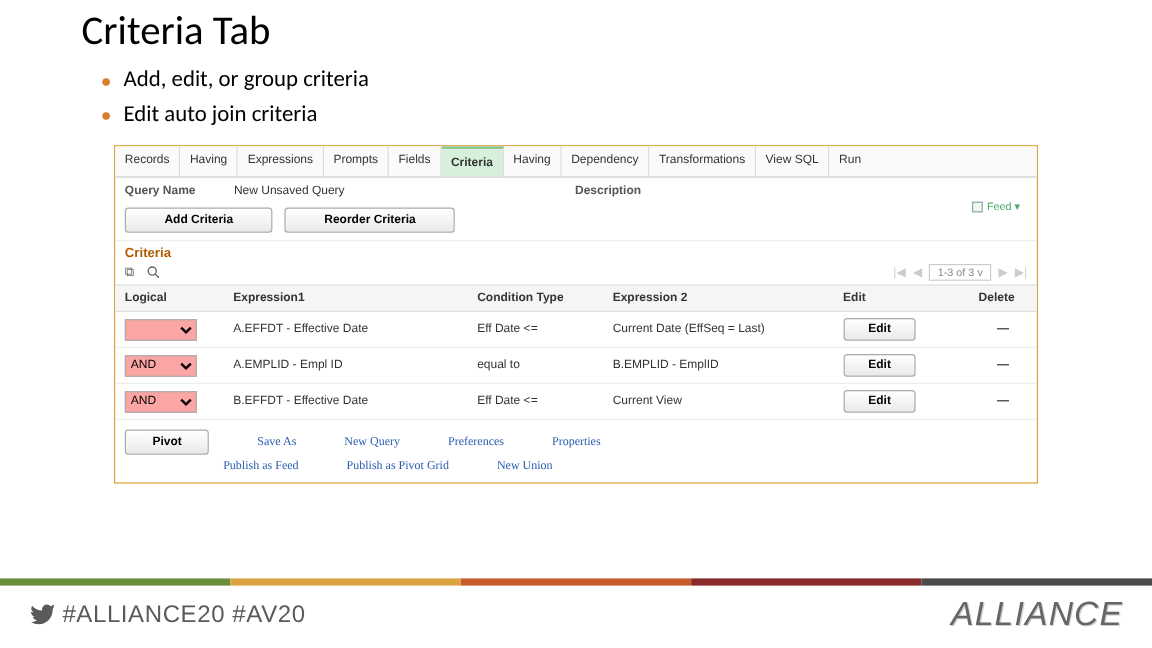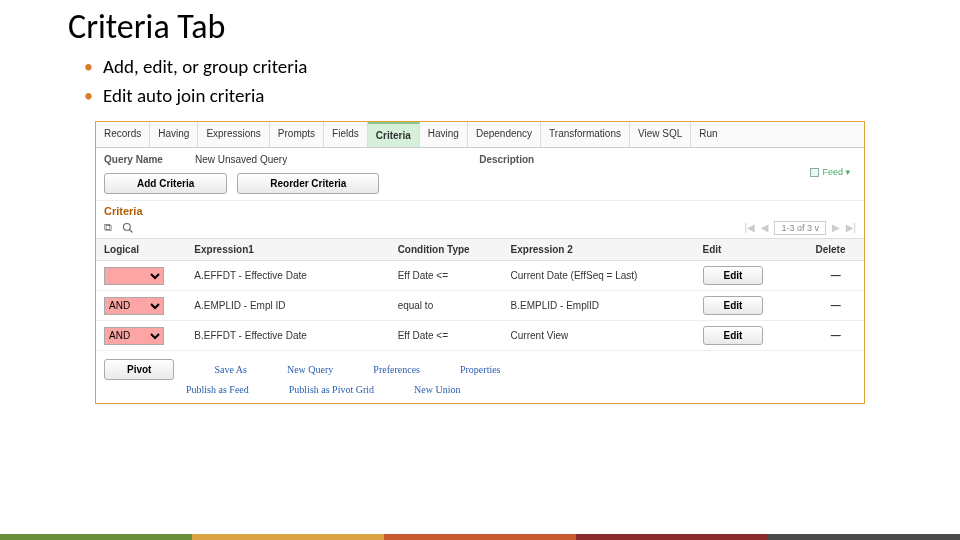--- a/index.html
+++ b/index.html
@@ -158,13 +158,22 @@
 </div>
 
 <div class="footer">
   <div class="stripe">
       <div class="s1"></div>
       <div class="s2"></div>
       <div class="s3"></div>
       <div class="s4"></div>
       <div class="s5"></div>
     </div>
+  <div class="footrow">
+    <div class="hashtags">
+      <svg class="bird" viewBox="0 0 24 24">
+          <path fill="#5a5a5a" d="M23 3a10.9 10.9 0 01-3.14 1.53A4.48 4.48 0 0016.5 3a4.5 4.5 0 00-4.5 4.5c0 .35.04.7.11 1.03A12.8 12.8 0 013 4.1a4.5 4.5 0 001.39 6A4.4 4.4 0 012 9.5v.06a4.5 4.5 0 003.6 4.4 4.5 4.5 0 01-2 .08 4.5 4.5 0 004.2 3.12A9 9 0 012 19a12.7 12.7 0 006.88 2c8.26 0 12.78-6.84 12.78-12.78l-.01-.58A9.1 9.1 0 0023 3z"></path>
+        </svg>
+      <span>#ALLIANCE20 #AV20</span>
+    </div>
+    <div class="logo">ALLIANCE</div>
+  </div>
 </div>
 
 </body></html>

